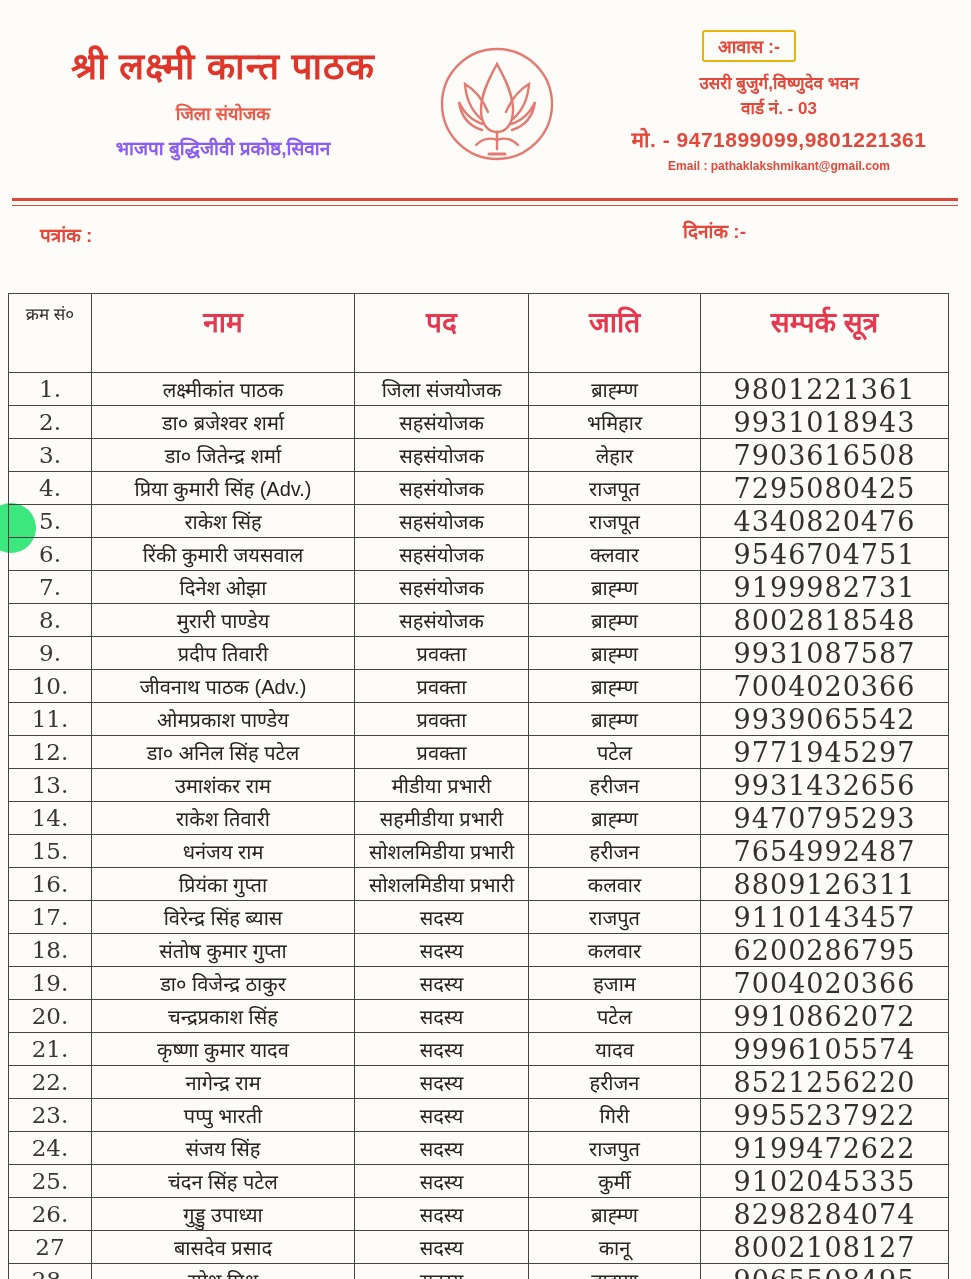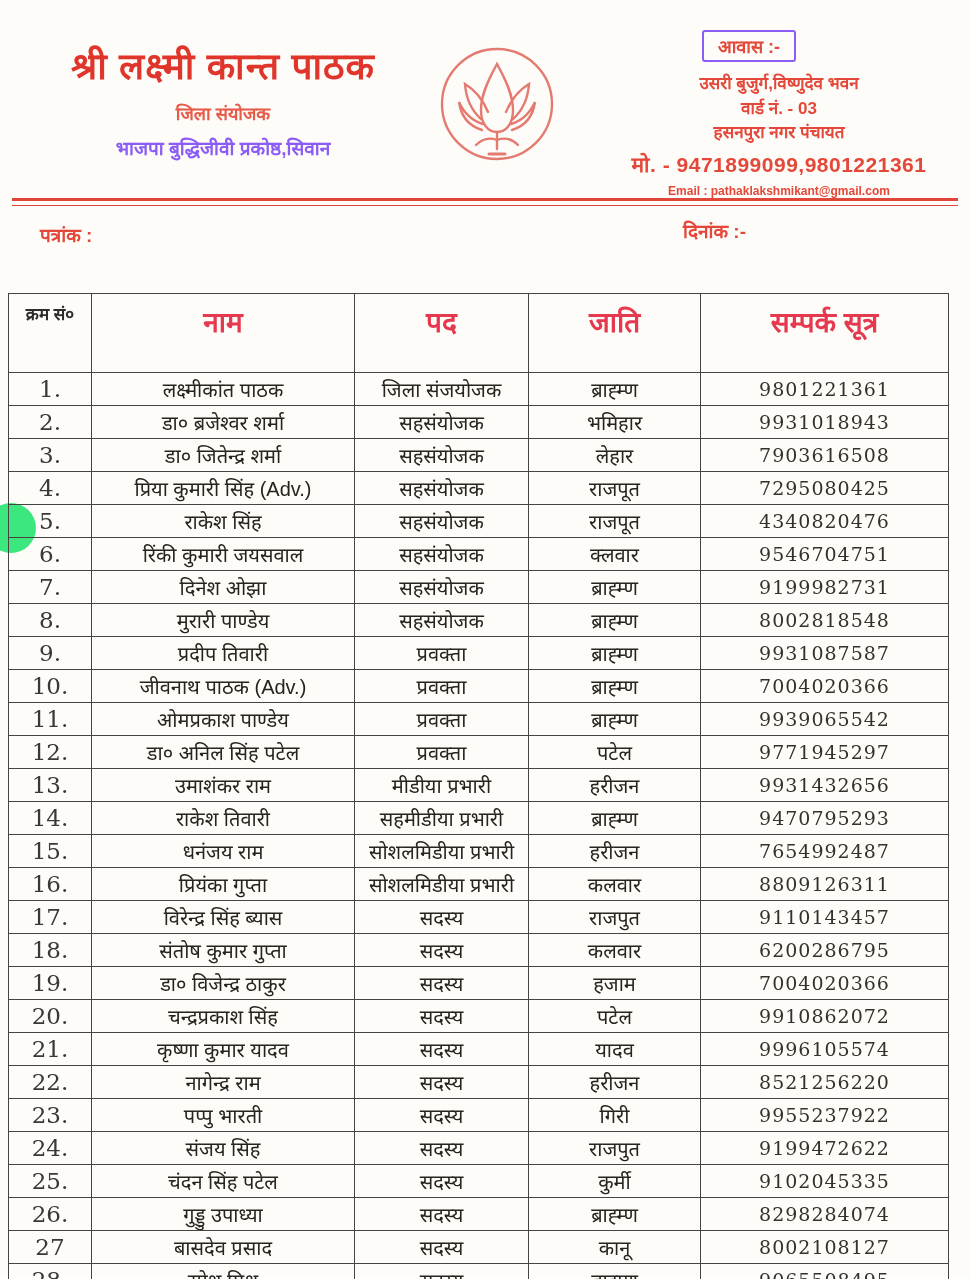--- a/index.html
+++ b/index.html
@@ -24,21 +24,21 @@
   .hdr-sub{font-size:18px;font-weight:bold;margin-top:14px;color:#e85b4a;}
   .hdr-org{font-size:19px;font-weight:bold;margin-top:10px;color:#8b5cf6;}
 
   .logo{position:absolute;left:437px;top:42px;width:120px;height:124px;}
 
   .hdr-right{
     position:absolute;right:12px;top:30px;width:360px;
     text-align:center;color:#e4483a;
   }
   .awas-box{
-    display:inline-block;border:2px solid #8b5cf6;border-radius:3px;
+    display:inline-block;border:2px solid #eab308;border-radius:3px;
     padding:2px 14px;font-size:18px;font-weight:bold;margin-bottom:10px;
     margin-right:60px;
   }
   .addr-line{font-size:17px;font-weight:bold;line-height:1.45;}
   .phone-line{font-size:21px;font-weight:bold;margin-top:4px;letter-spacing:.5px;}
   .email-line{font-size:12px;font-weight:bold;margin-top:6px;}
 
   .hdr-rule{
     position:absolute;left:12px;top:198px;width:946px;height:4px;
     border-top:3px solid #df4638;border-bottom:1px solid #df4638;
@@ -64,30 +64,30 @@
   table.roster col.c-post{width:174px;}
   table.roster col.c-caste{width:172px;}
   table.roster col.c-phone{width:248px;}
   table.roster th, table.roster td{
     border:1.5px solid #474441;
     padding:0 4px;text-align:center;overflow:hidden;
   }
   table.roster thead th{
     height:70px;vertical-align:top;padding-top:8px;
   }
-  .th-sn{font-size:17px;font-weight:bold;color:#2e2c2a;}
+  .th-sn{font-size:17px;font-weight:normal;color:#2e2c2a;}
   .th-red{font-size:28px;font-weight:bold;color:#e63950;}
   table.roster tbody td{height:32px;vertical-align:middle;}
   td.sn{
     font-family:"DejaVu Serif", serif;font-size:23px;color:#3a3835;
     text-align:center;
   }
   td.dn{font-size:20px;color:#26241f;font-weight:500;}
   td.phone{
-    font-family:"DejaVu Serif", serif;font-size:19px;color:#34312d;
+    font-family:"DejaVu Serif", serif;font-size:27px;color:#34312d;
     letter-spacing:1px;
   }
 </style>
 </head>
 <body>
 
 <div class="page" style="background: rgb(253, 252, 248);">
 
   <div class="hdr-left">
     <div class="hdr-title">श्री लक्ष्मी कान्त पाठक</div>
@@ -113,21 +113,20 @@
         <path d="M60 98 C68 95 75 97 81 103"></path>
         <path d="M52 112 L68 112" stroke-width="3"></path>
       </g>
     </svg>
   </div>
 
   <div class="hdr-right">
     <div class="awas-box">आवास :-</div>
     <div class="addr-line">उसरी बुजुर्ग,विष्णुदेव भवन</div>
     <div class="addr-line">वार्ड नं. - 03</div>
-    <div class="addr-line">हसनपुरा नगर पंचायत</div>
     <div class="phone-line">मो. - 9471899099,9801221361</div>
     <div class="email-line">Email : pathaklakshmikant@gmail.com</div>
   </div>
 
   <div class="hdr-rule"></div>
 
   <div class="meta-letterno">पत्रांक :</div>
   <div class="meta-date">दिनांक :-</div>
 
   <div class="marker" style="background: rgb(60, 232, 126);"></div>

